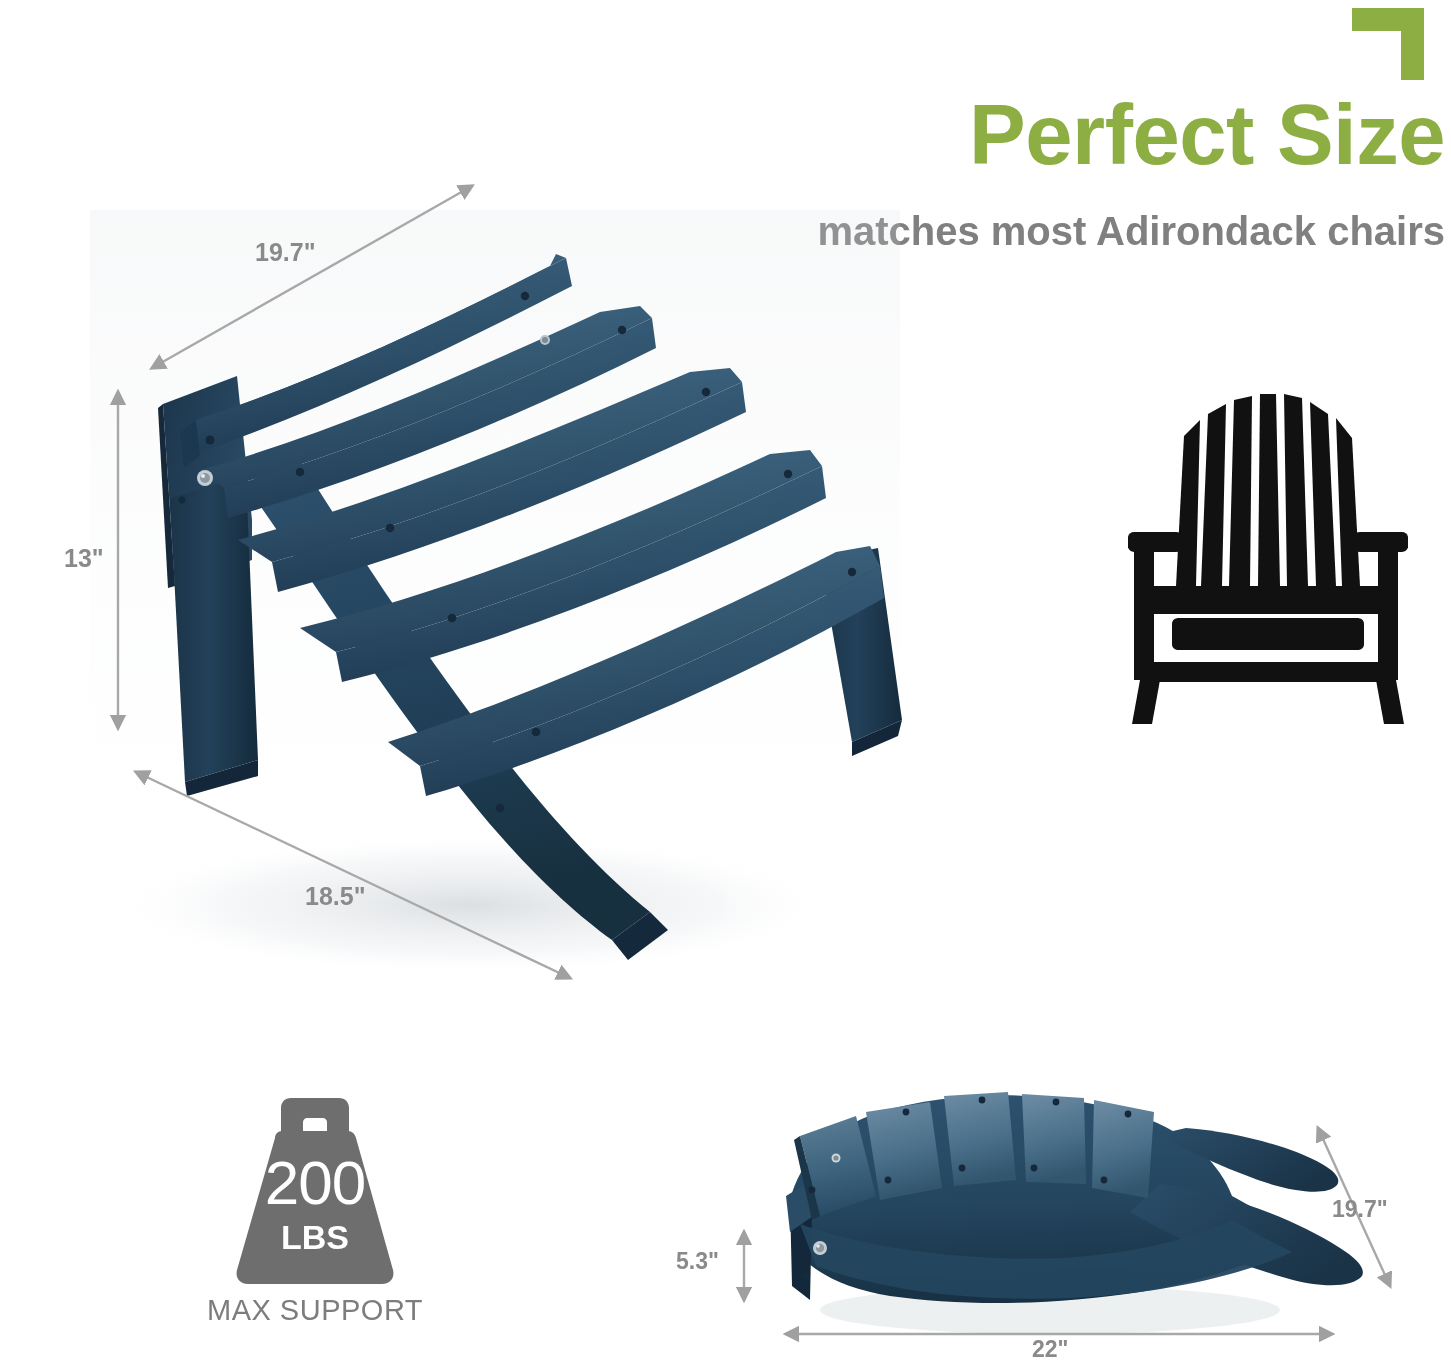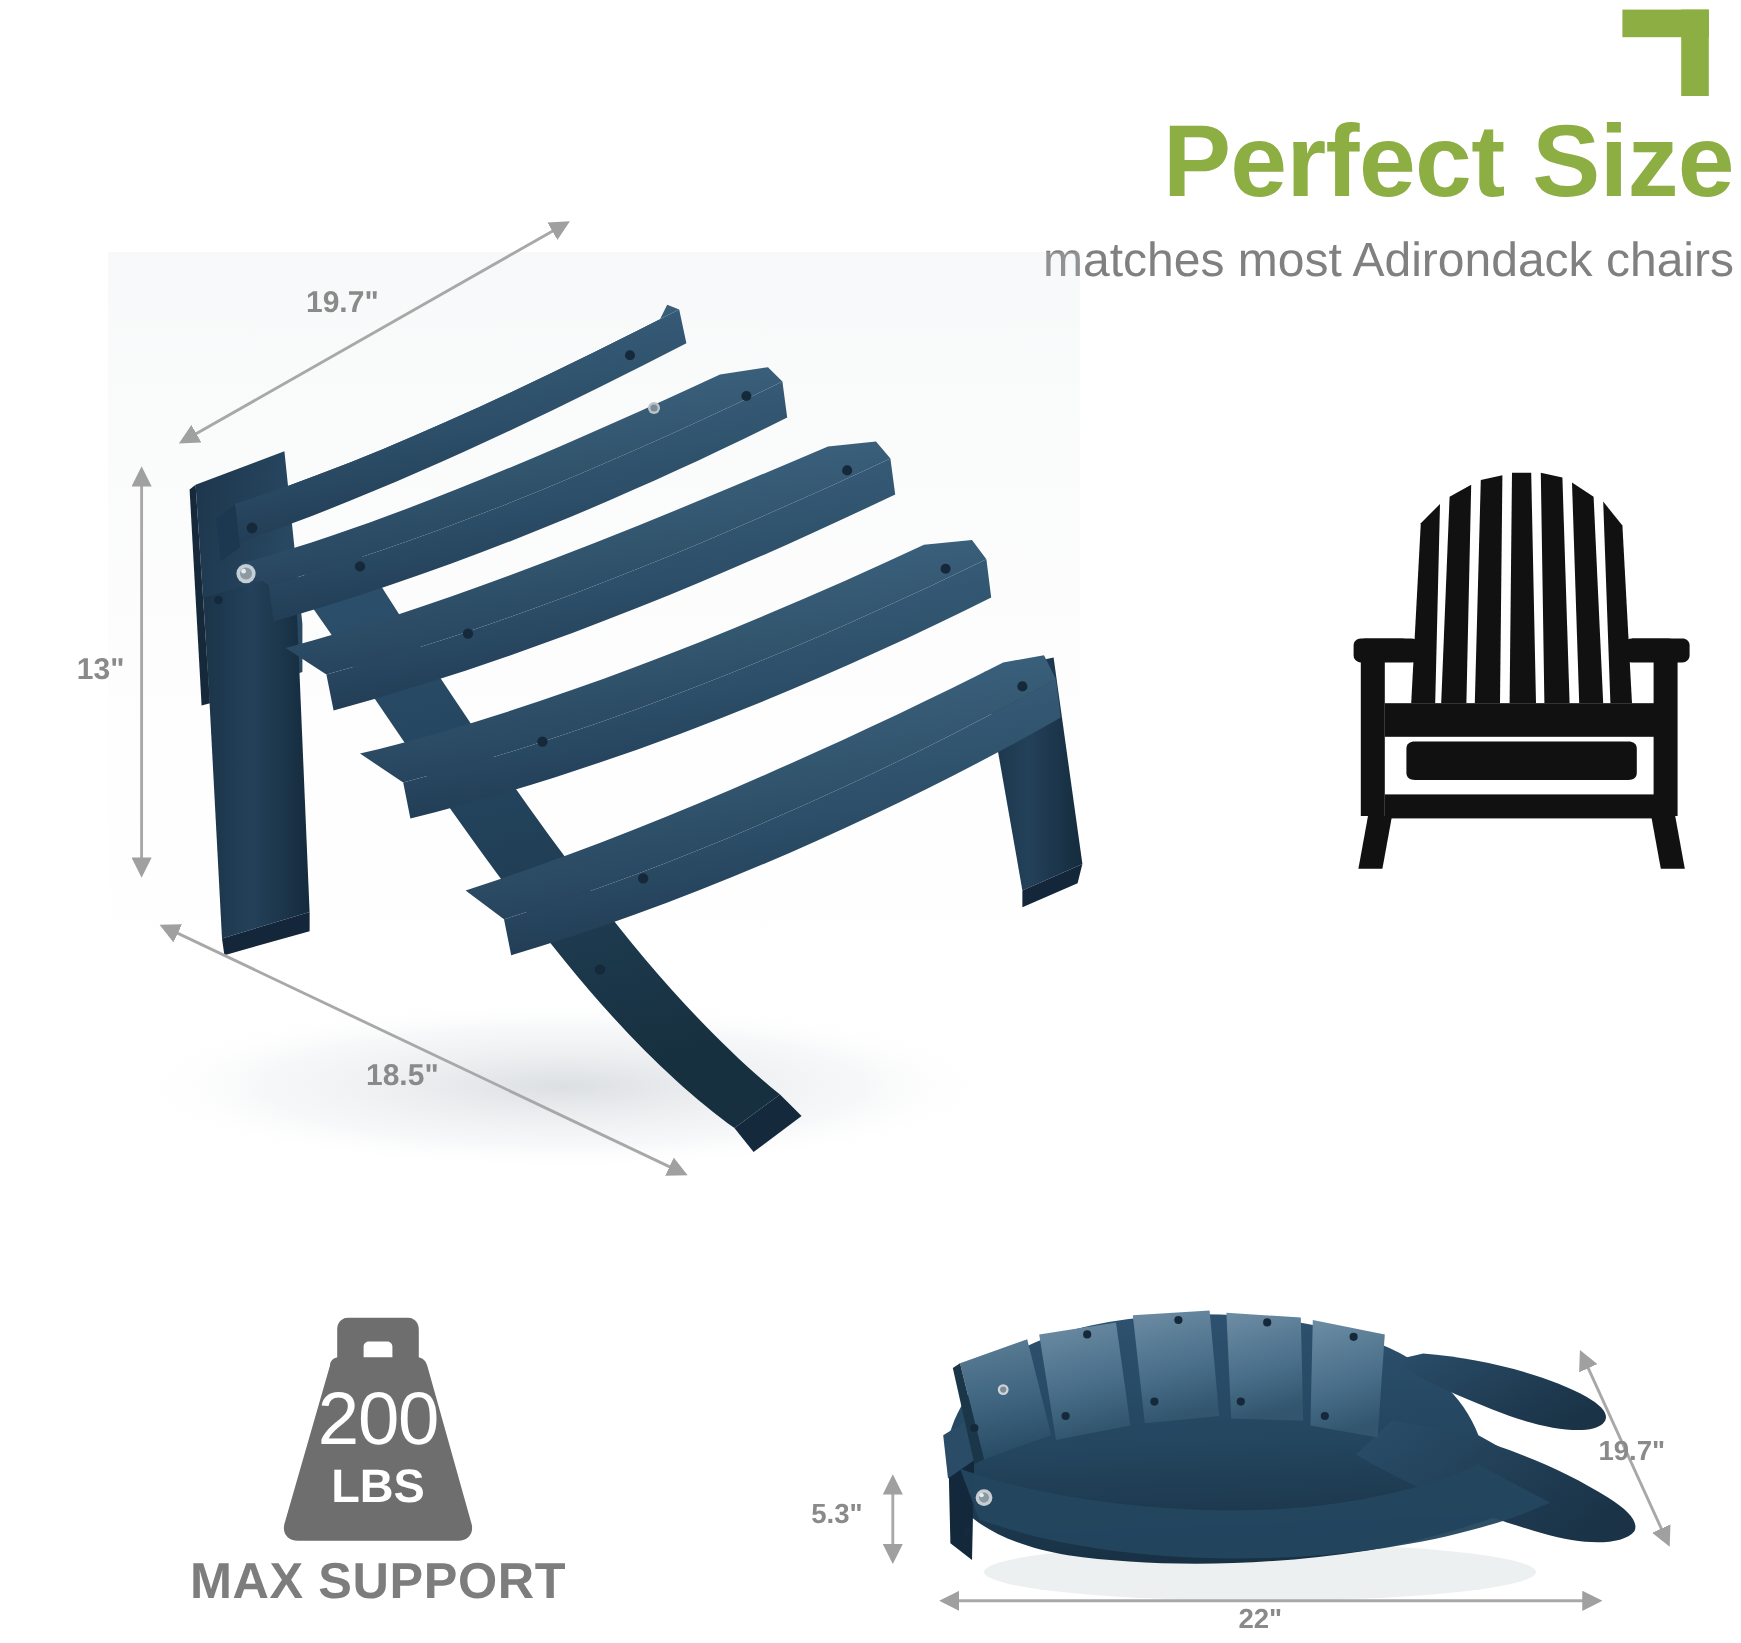--- a/index.html
+++ b/index.html
@@ -52,23 +52,23 @@
   }
   .headline {
     font-size: 85px;
     font-weight: bold;
     color: #8cae43;
     line-height: 1.0;
     letter-spacing: -0.5px;
     white-space: nowrap;
   }
   .subhead {
-    margin-top: 18px;
+    margin-top: 32px;
     font-size: 40px;
-    font-weight: normal;
+    font-weight: bold;
     color: #808080;
     line-height: 1.1;
     white-space: nowrap;
   }
 
   
   .dim-label {
     position: absolute;
     font-size: 25px;
     font-weight: bold;
@@ -113,29 +113,29 @@
     color: #ffffff;
     line-height: 1;
     letter-spacing: -1px;
   }
   .weight-text-lbs {
     position: absolute;
     top: 122px;
     left: 0;
     width: 200px;
     text-align: center;
-    font-size: 39px;
+    font-size: 34px;
     font-weight: bold;
     color: #ffffff;
     line-height: 1;
   }
   .max-support {
     margin-top: 6px;
-    font-size: 42px;
-    font-weight: bold;
+    font-size: 29px;
+    font-weight: normal;
     color: #7d7d7d;
     letter-spacing: 0.5px;
   }
 
   
   .chair-wrap {
     position: absolute;
     left: 1128px;
     top: 380px;
     width: 280px;

